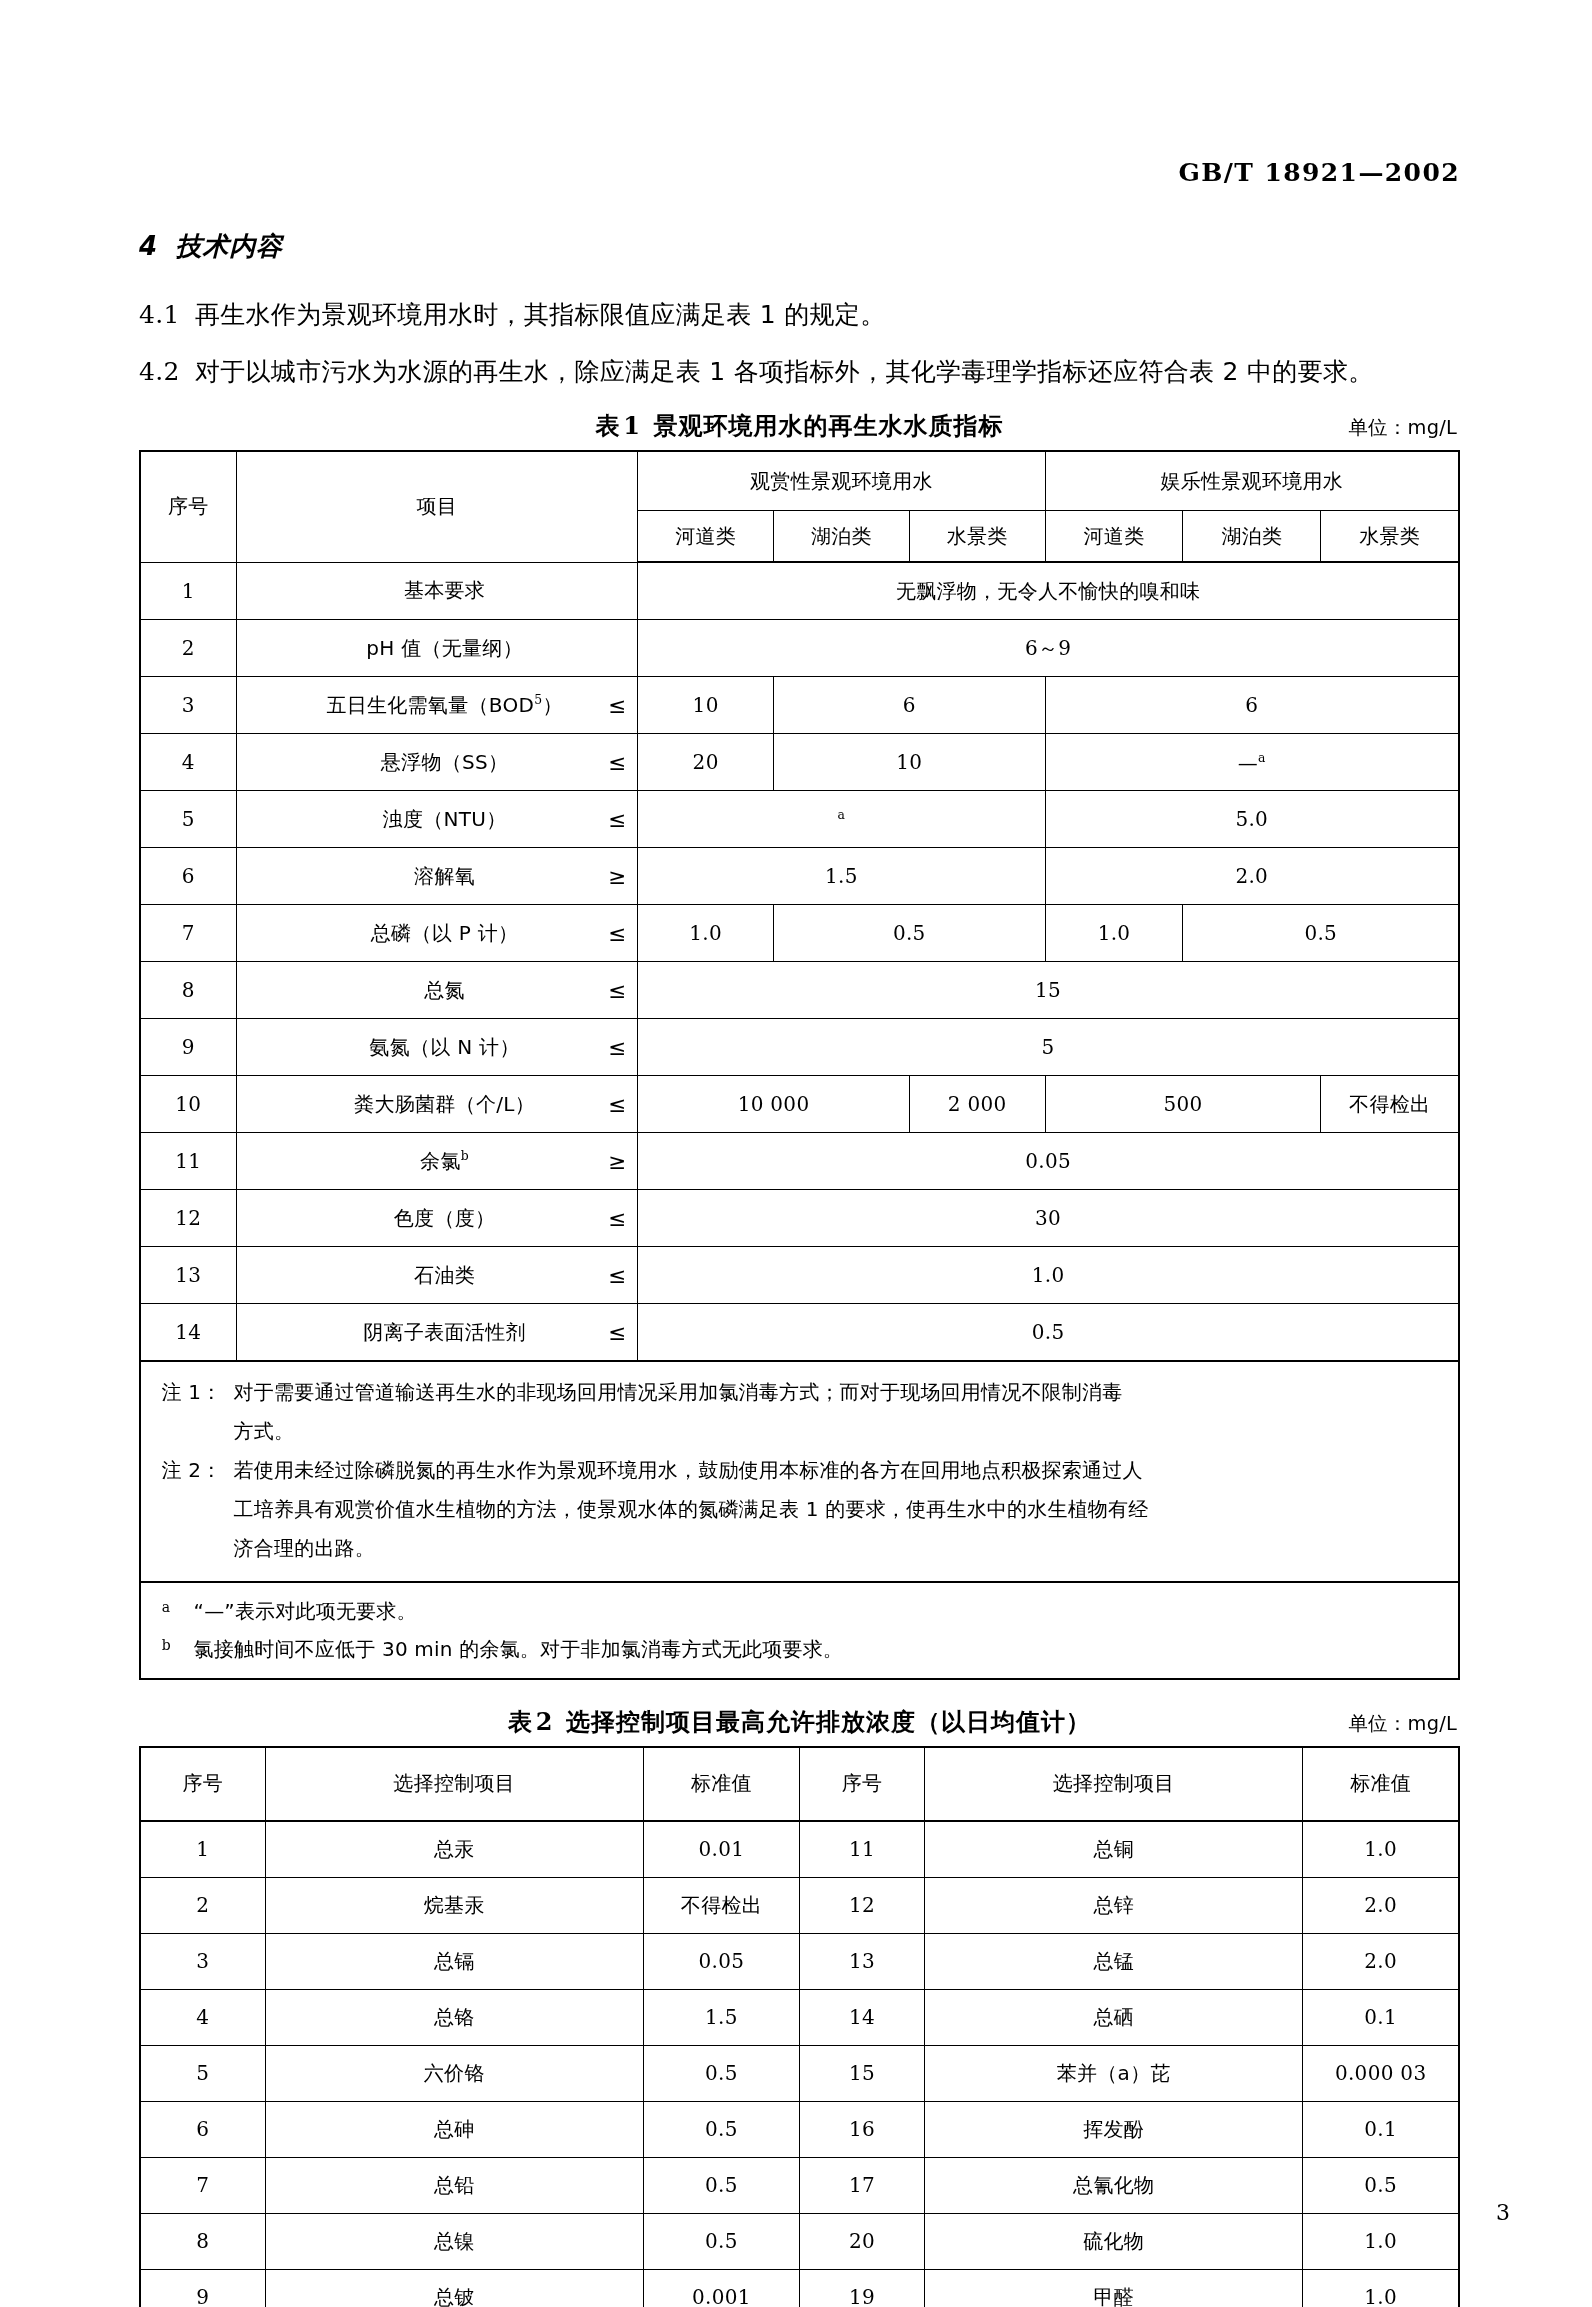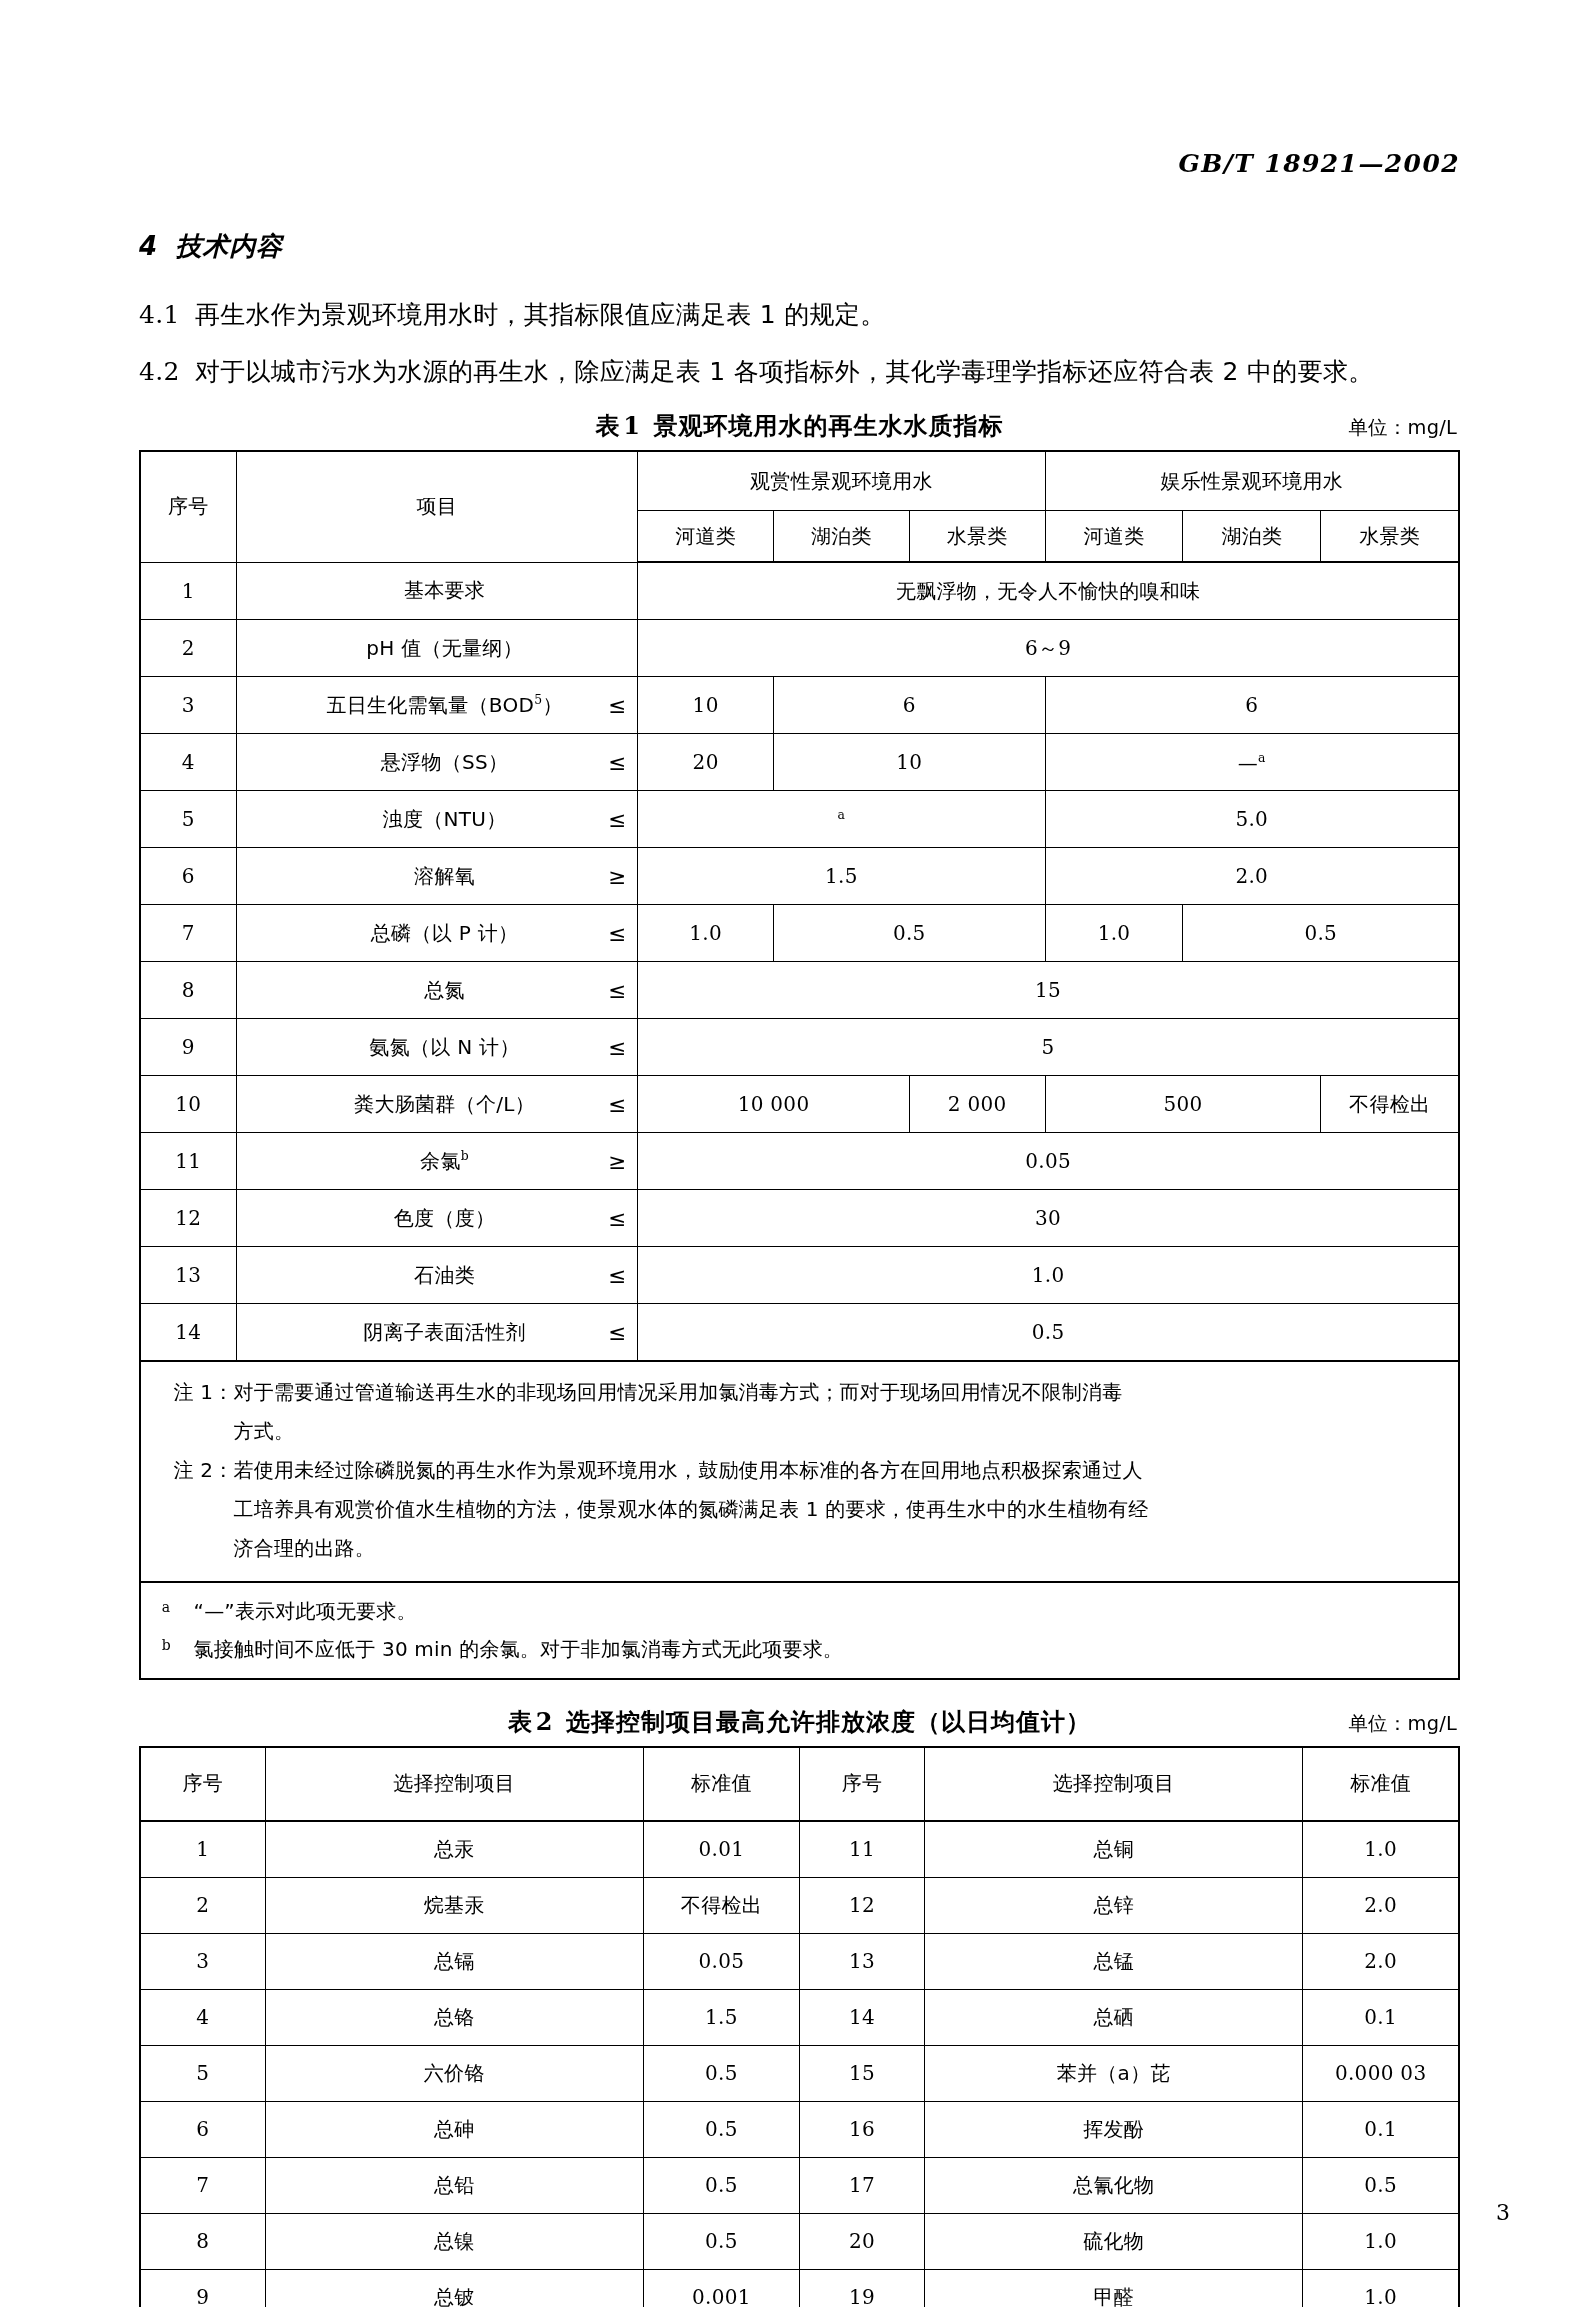--- a/index.html
+++ b/index.html
@@ -20,27 +20,26 @@
     position: absolute;
     left: 0; top: 0;
     width: 1592px;
     height: 2307px;
     overflow: hidden;
   }
 
   
   .doc-header {
     position: absolute;
-    top: 149px;
+    top: 158px;
     right: 132px;
     font-family: "DejaVu Serif", "Liberation Serif", serif;
     font-weight: bold;
     font-size: 25px;
     letter-spacing: 1.4px;
-    font-style: italic;
   }
 
   
   .content {
     position: absolute;
     left: 139px;
     top: 229px;
     width: 1321px;
   }
   .sec-title {
@@ -149,21 +148,21 @@
     display: block;
     font-size: 20px;
     line-height: 1.95;
     text-indent: 0;
     padding-left: 76px;
     position: relative;
     letter-spacing: 0.2px;
   }
   .note-line .nlabel {
     position: absolute;
-    left: 16px;
+    left: 4px;
     top: 0;
   }
   .note-cont { padding-left: 76px; }
 
   td.fnotes {
     text-align: left !important;
     padding: 9.7px 14px 9.7px 16.6px !important;
   }
   .fn-line {
     display: block;

